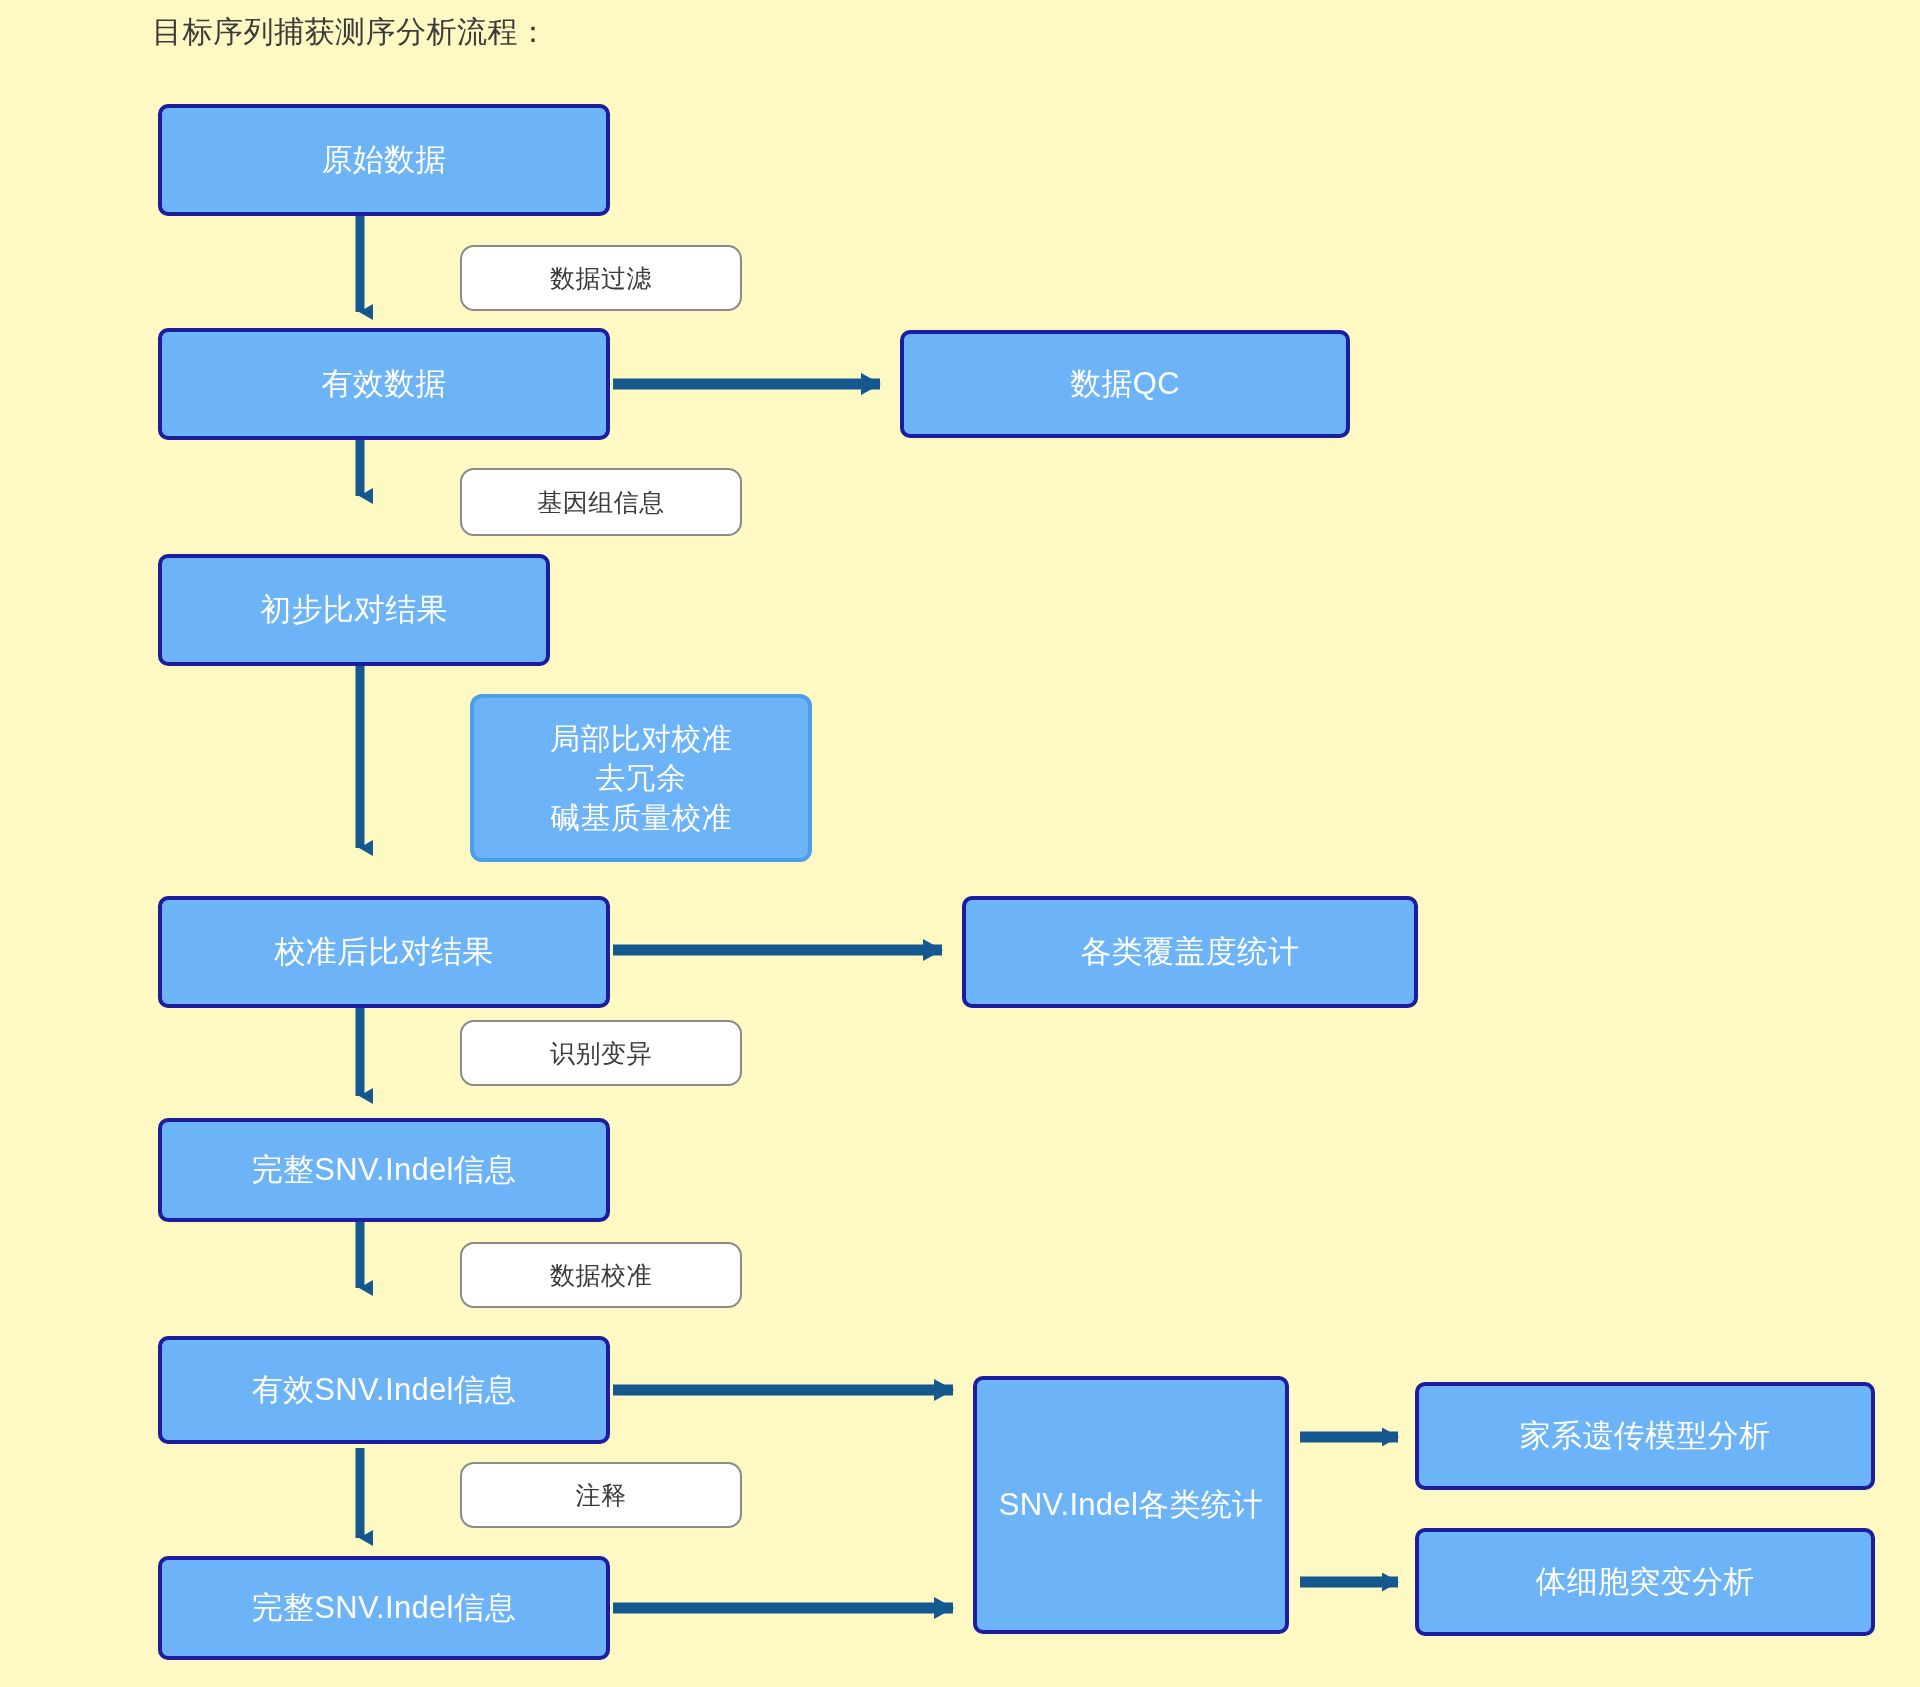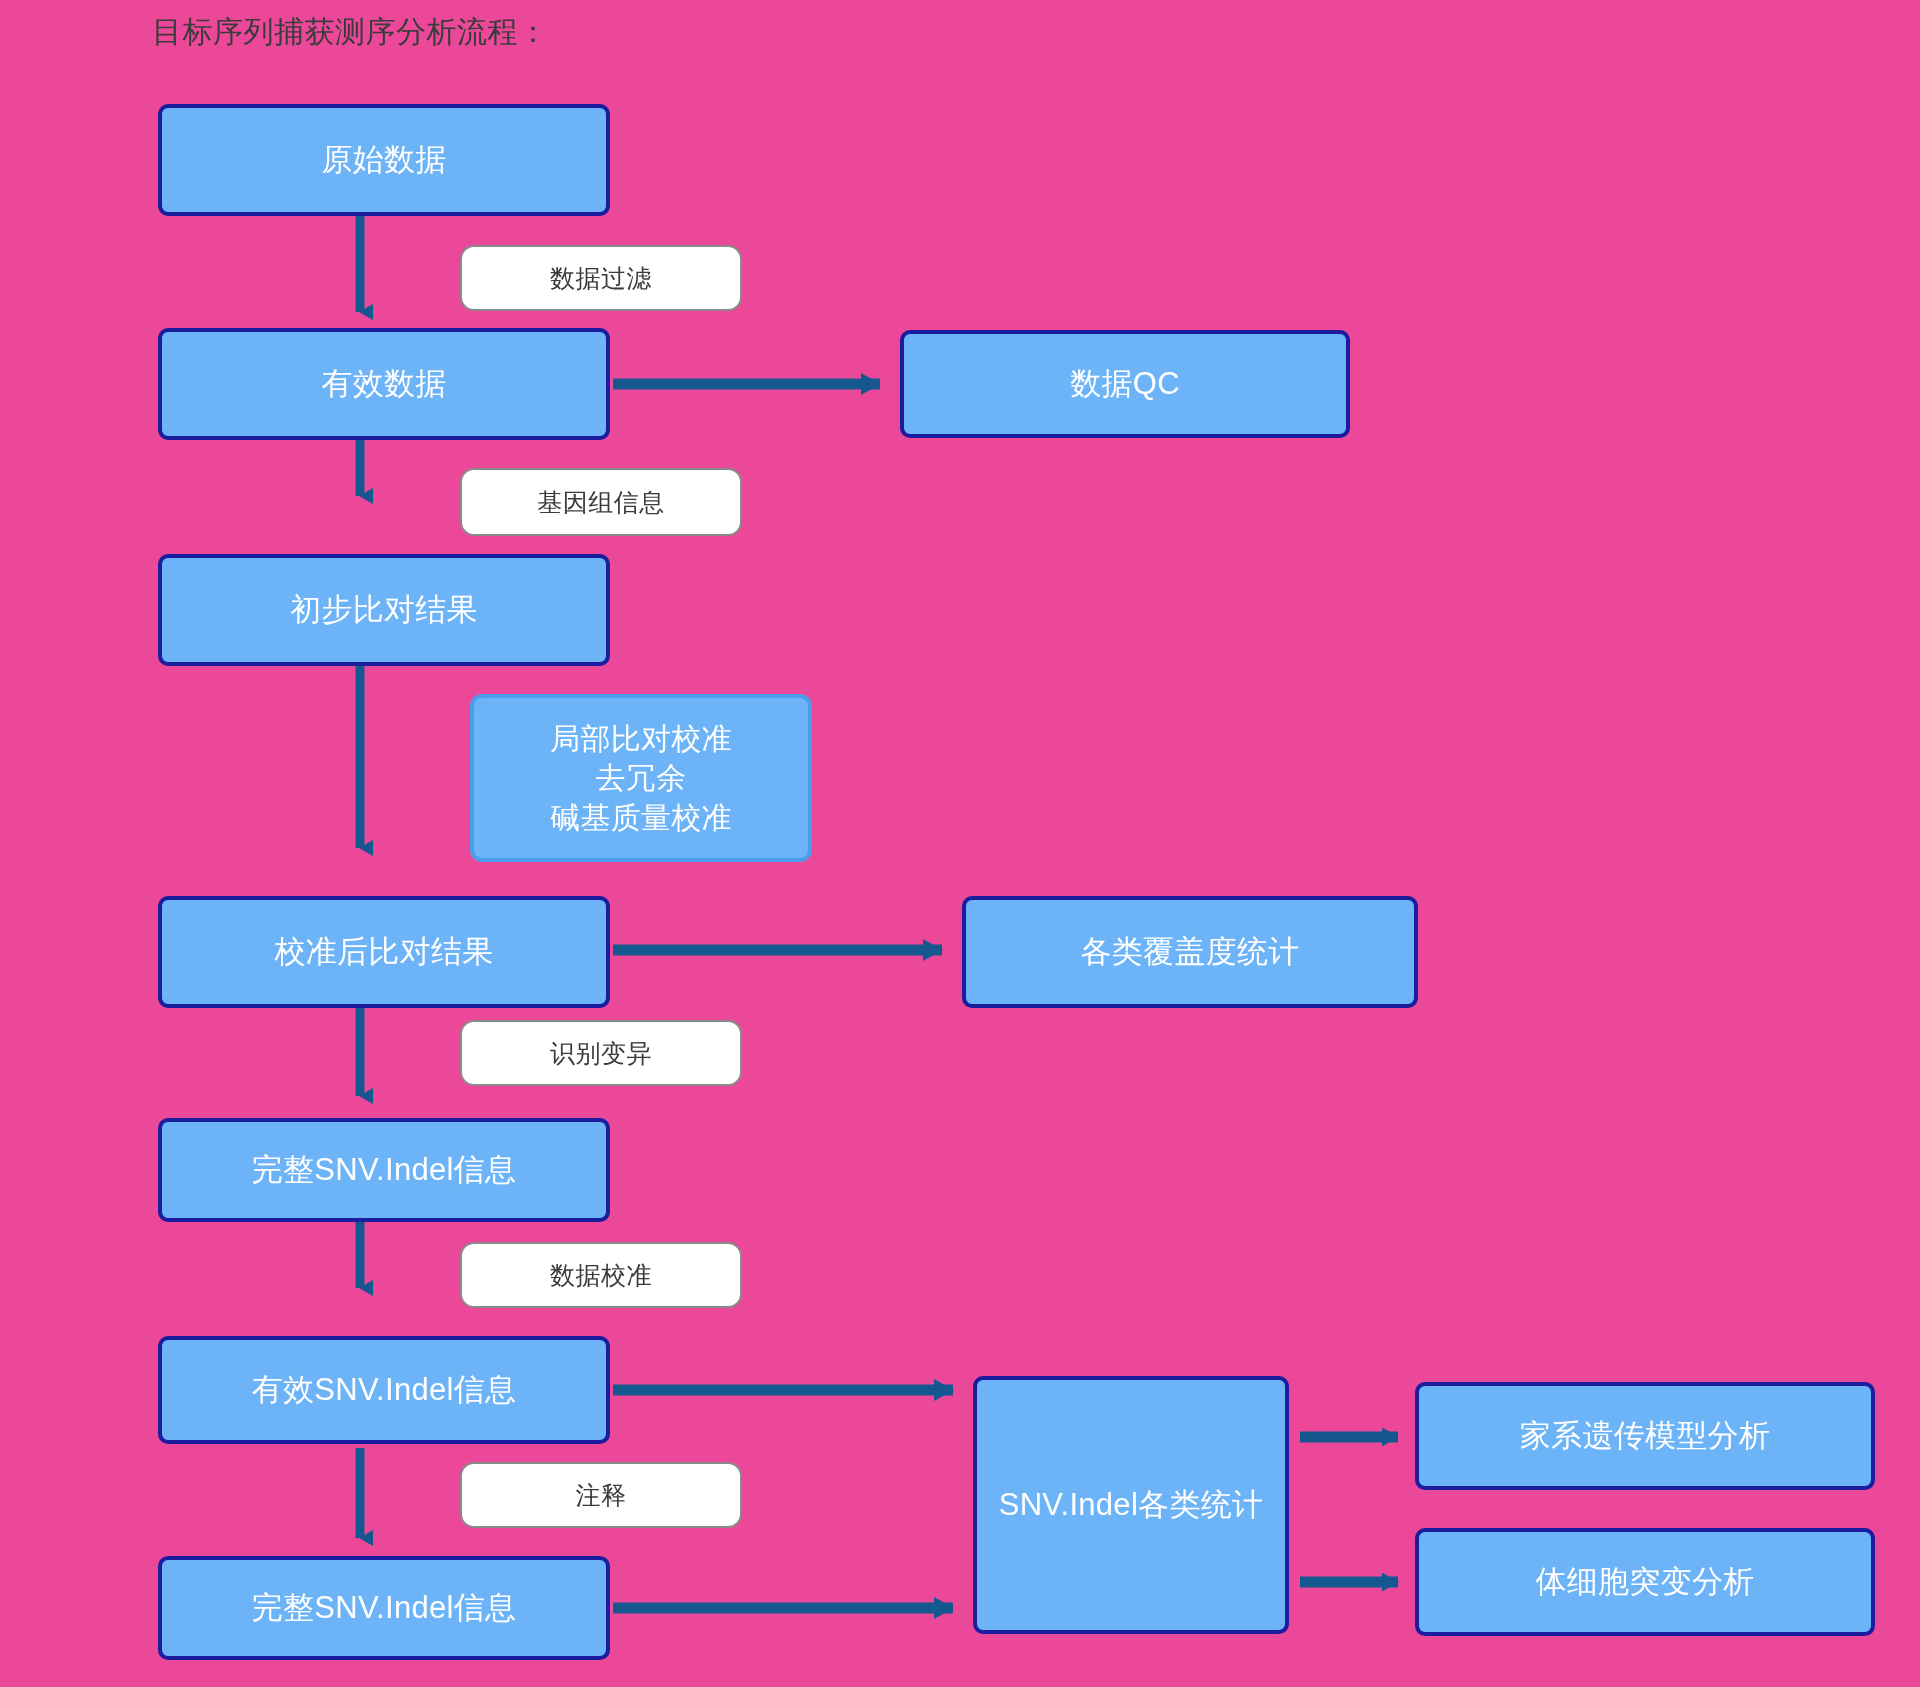--- a/index.html
+++ b/index.html
@@ -7,21 +7,21 @@
     padding: 0;
     background: #ffffff;
   }
   body {
     font-family: "Liberation Sans", "DejaVu Sans", sans-serif;
   }
   #canvas {
     position: relative;
     width: 1920px;
     height: 1687px;
-    background: #ec4899;
+    background: #fef9c3;
     overflow: hidden;
   }
   
   .page-title {
     position: absolute;
     left: 152px;
     top: 12px;
     font-size: 30px;
     color: #3b3b3b;
     letter-spacing: 0.5px;
@@ -119,21 +119,21 @@
       <line x1="1300" y1="1582" x2="1398" y2="1582" stroke="#15578F" stroke-width="11" marker-end="url(#arrowRightSm)"></line>
     </svg>
   </div>
 
   <div class="node" style="left:158px;top:104px;width:452px;height:112px;">原始数据</div>
 
   <div class="node" style="left:158px;top:328px;width:452px;height:112px;">有效数据</div>
 
   <div class="node" style="left:900px;top:330px;width:450px;height:108px;">数据QC</div>
 
-  <div class="node" style="left:158px;top:554px;width:452px;height:112px;">初步比对结果</div>
+  <div class="node" style="left:158px;top:554px;width:392px;height:112px;">初步比对结果</div>
 
   <div class="node soft" style="left:470px;top:694px;width:342px;height:168px;flex-direction:column;">
     <span>局部比对校准</span>
     <span>去冗余</span>
     <span>碱基质量校准</span>
   </div>
 
   <div class="node" style="left:158px;top:896px;width:452px;height:112px;">校准后比对结果</div>
 
   <div class="node" style="left:962px;top:896px;width:456px;height:112px;">各类覆盖度统计</div>

